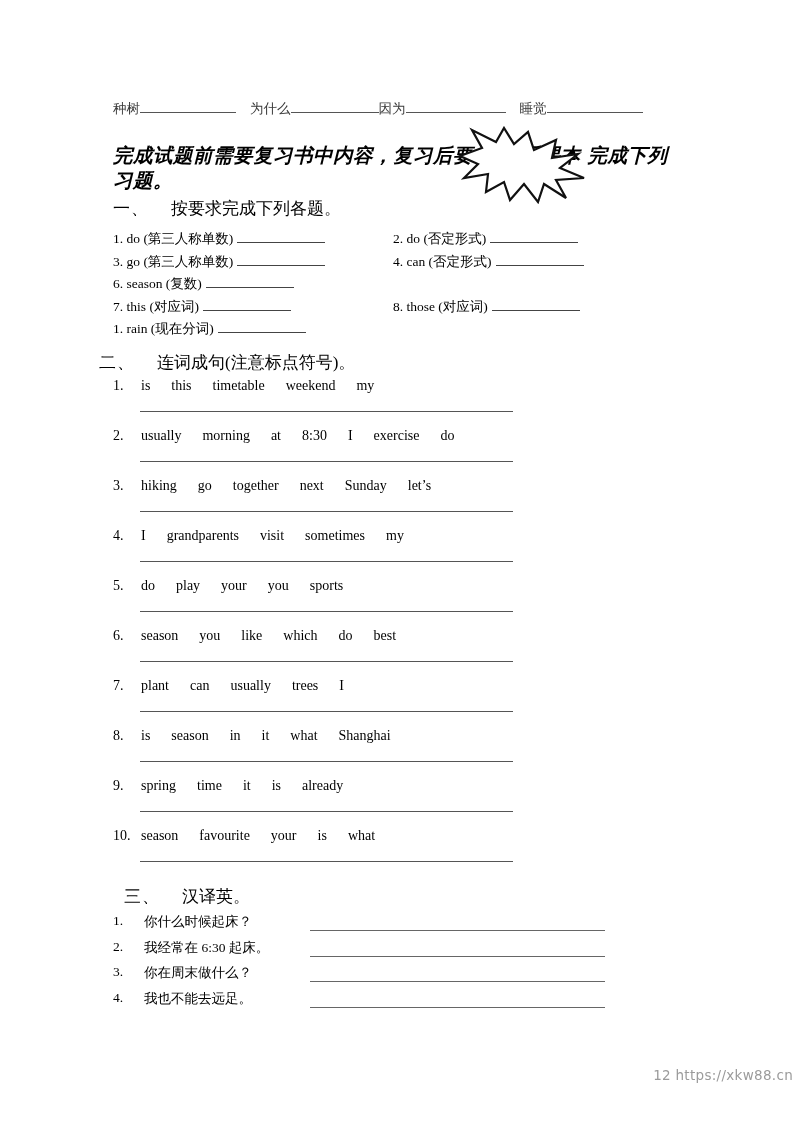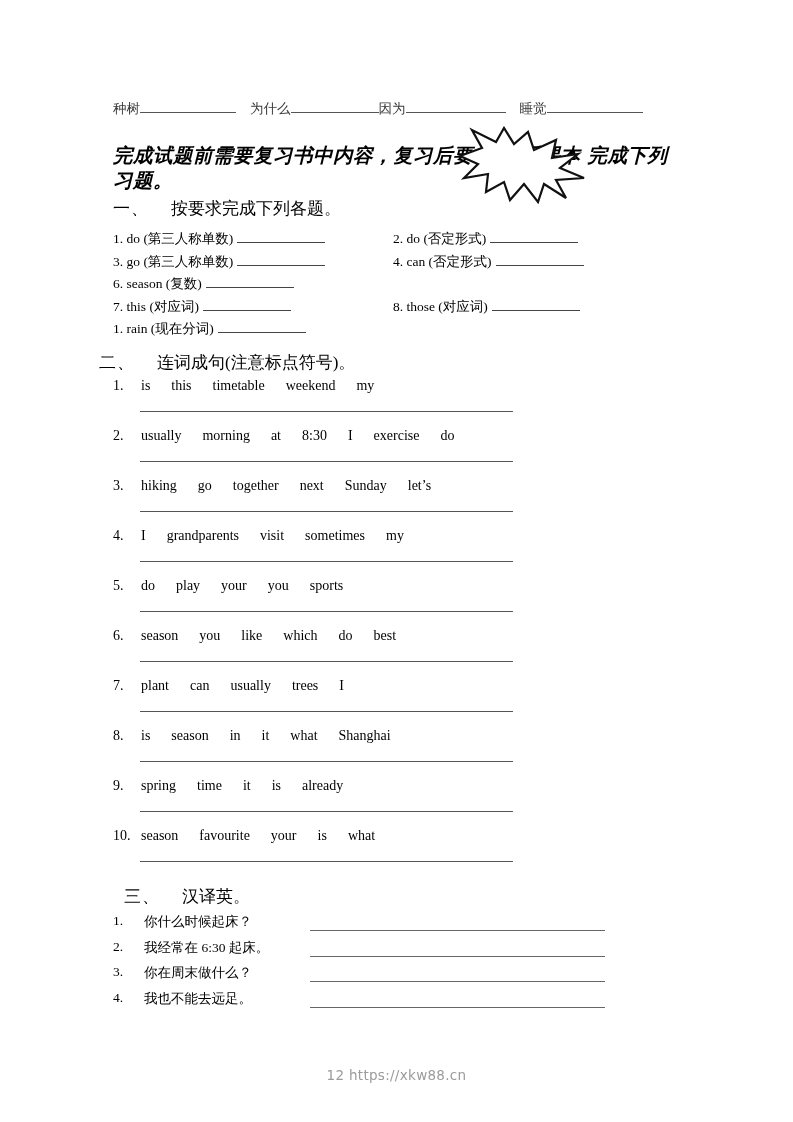--- a/index.html
+++ b/index.html
@@ -149,21 +149,21 @@
     width: 295px;
     border-bottom: 1px solid #666;
   }
 
   
   .footer {
     position: absolute;
     left: 0;
     top: 1067px;
     width: 793px;
-    text-align: center;
+    text-align: right;
     font-family: "DejaVu Sans", "Liberation Sans", sans-serif;
     font-size: 13.5px;
     color: #9b9b9b;
     letter-spacing: 0.3px;
   }
 </style>
 </head>
 <body>
 
 <div class="page">

